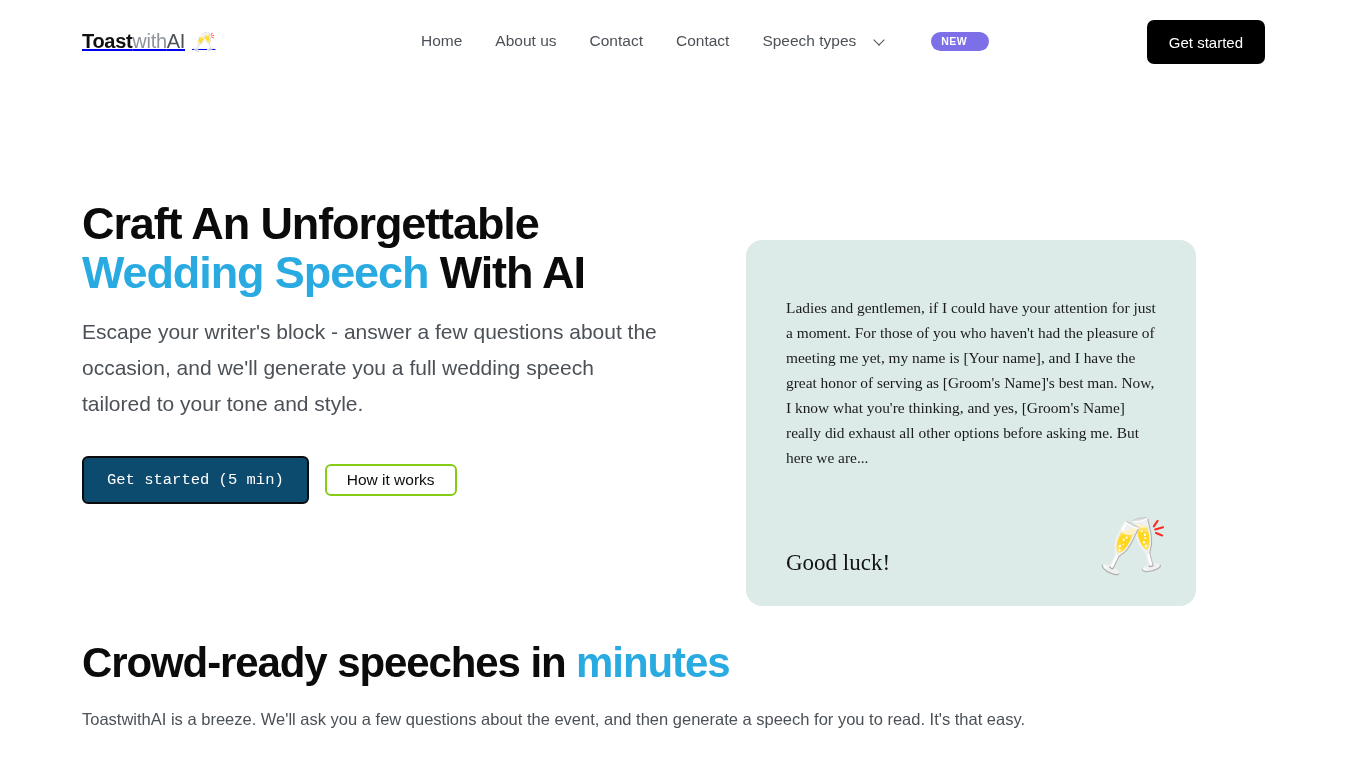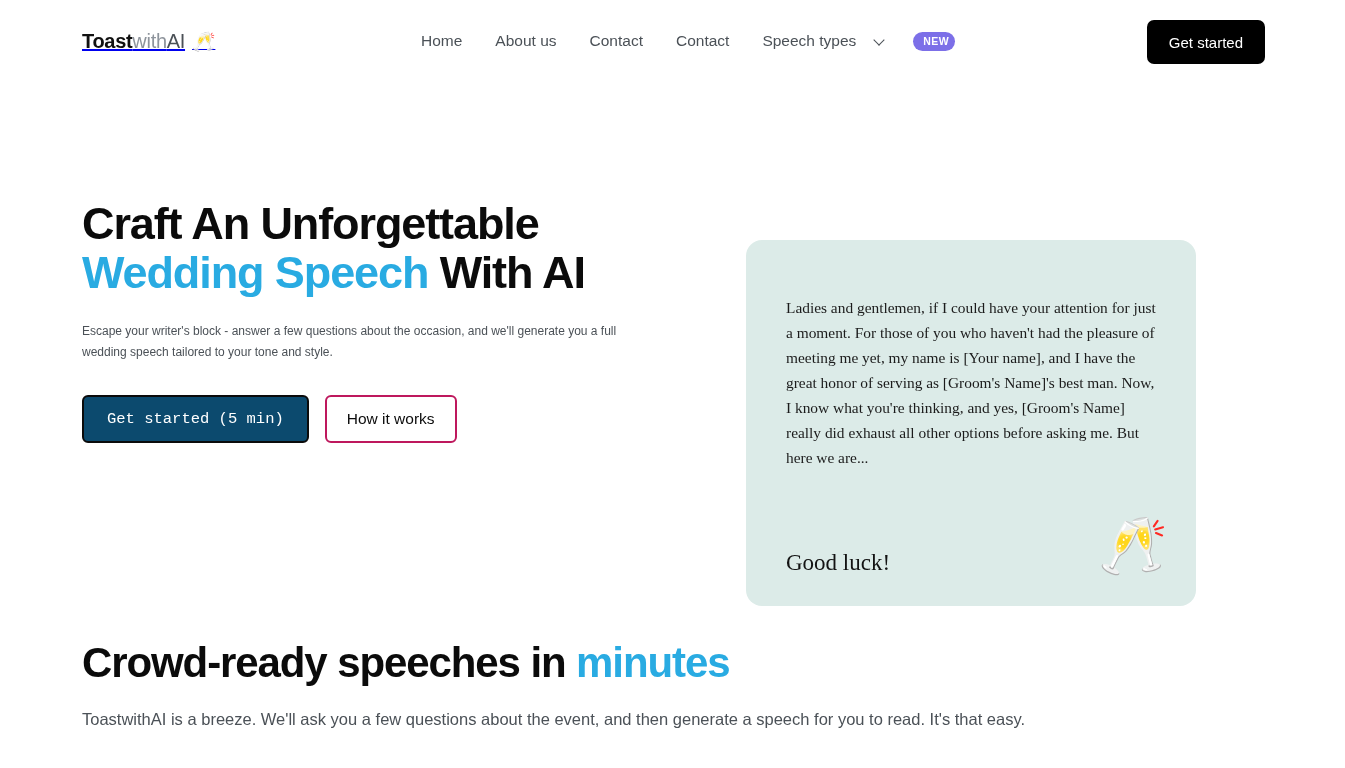--- a/index.html
+++ b/index.html
@@ -65,27 +65,27 @@
   .chevron-down::before {
     content: "";
     position: absolute;
     left: 0; top: 1px;
     width: 7px; height: 7px;
     border-right: 1.6px solid #4b5157;
     border-bottom: 1.6px solid #4b5157;
     transform: rotate(45deg);
   }
   .new-badge {
-    margin-left: 9px;
+    margin-left: 27px;
     background: #7c6fe8;
     color: #ffffff;
     font-size: 10.5px;
     font-weight: 700;
     letter-spacing: 0.4px;
-    padding: 4px 6px 4px 10px;
+    padding: 4px 22px 4px 10px;
     border-radius: 999px;
     line-height: 1;
   }
 
   .header-cta {
     position: absolute;
     right: 80px;
     top: 20px;
     background: #000000;
     color: #ffffff;
@@ -116,22 +116,22 @@
   .hero-title {
     font-size: 45px;
     font-weight: 700;
     line-height: 1.08;
     letter-spacing: -1.1px;
     color: #0b0b0b;
   }
   .accent { color: #29abe2; }
 
   .hero-sub {
-    margin-top: 24px;
-    font-size: 12px;
+    margin-top: 17px;
+    font-size: 21px;
     line-height: 1.72;
     color: #4b5157;
     max-width: 575px;
   }
 
   .hero-buttons {
     margin-top: 33px;
     display: flex;
     align-items: center;
     gap: 16px;
@@ -144,24 +144,24 @@
     font-family: Liberation Mono, monospace;
     height: 48px;
     padding: 9px 23px;
     border-radius: 6px;
     cursor: pointer;
     white-space: nowrap;
   }
   .btn-outline {
     background: #ffffff;
     color: #0b0b0b;
-    border: 2px solid #be185d;
+    border: 2px solid #84cc16;
     font-size: 15.5px;
     font-family: inherit;
-    height: 48px;
+    height: 32px;
     padding: 0 20px;
     border-radius: 6px;
     cursor: pointer;
     white-space: nowrap;
   }
 
   
   .speech-card {
     position: absolute;
     left: 746px;

